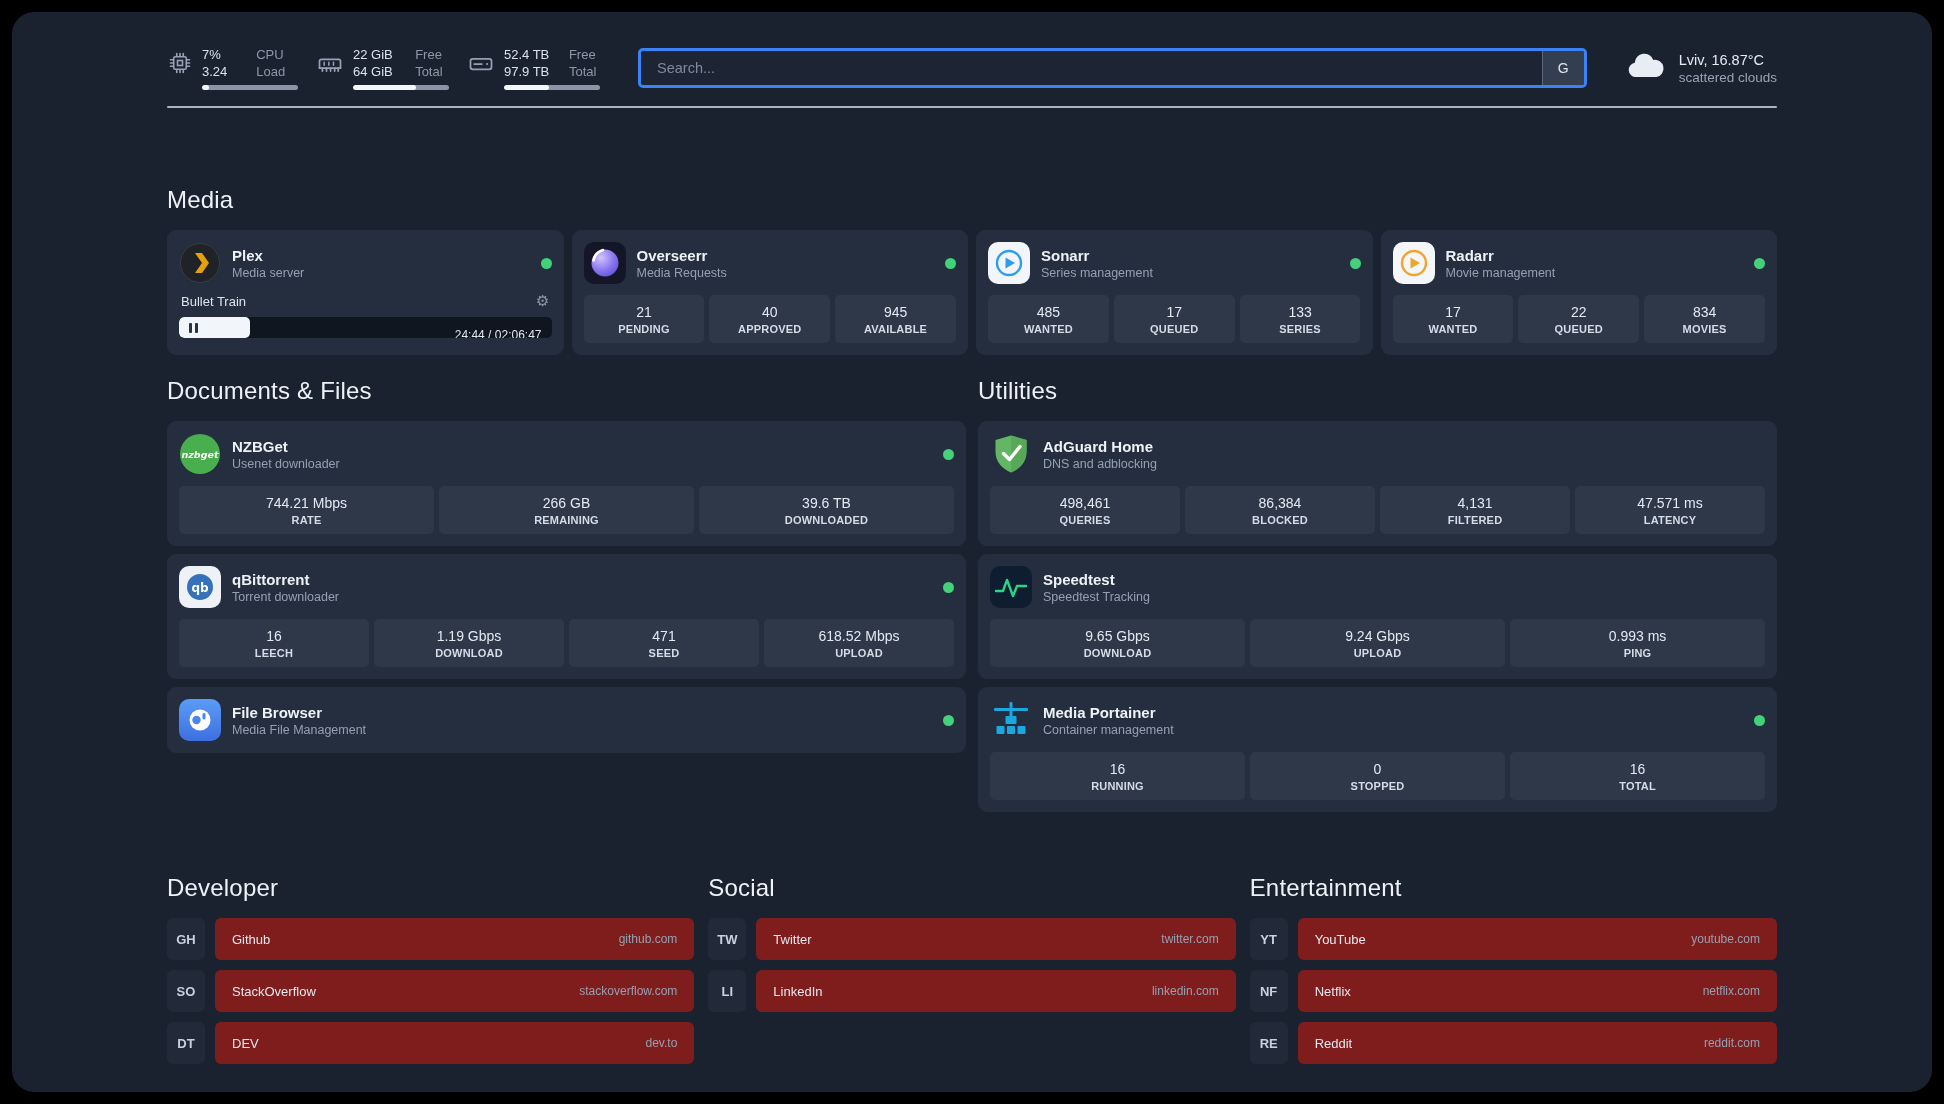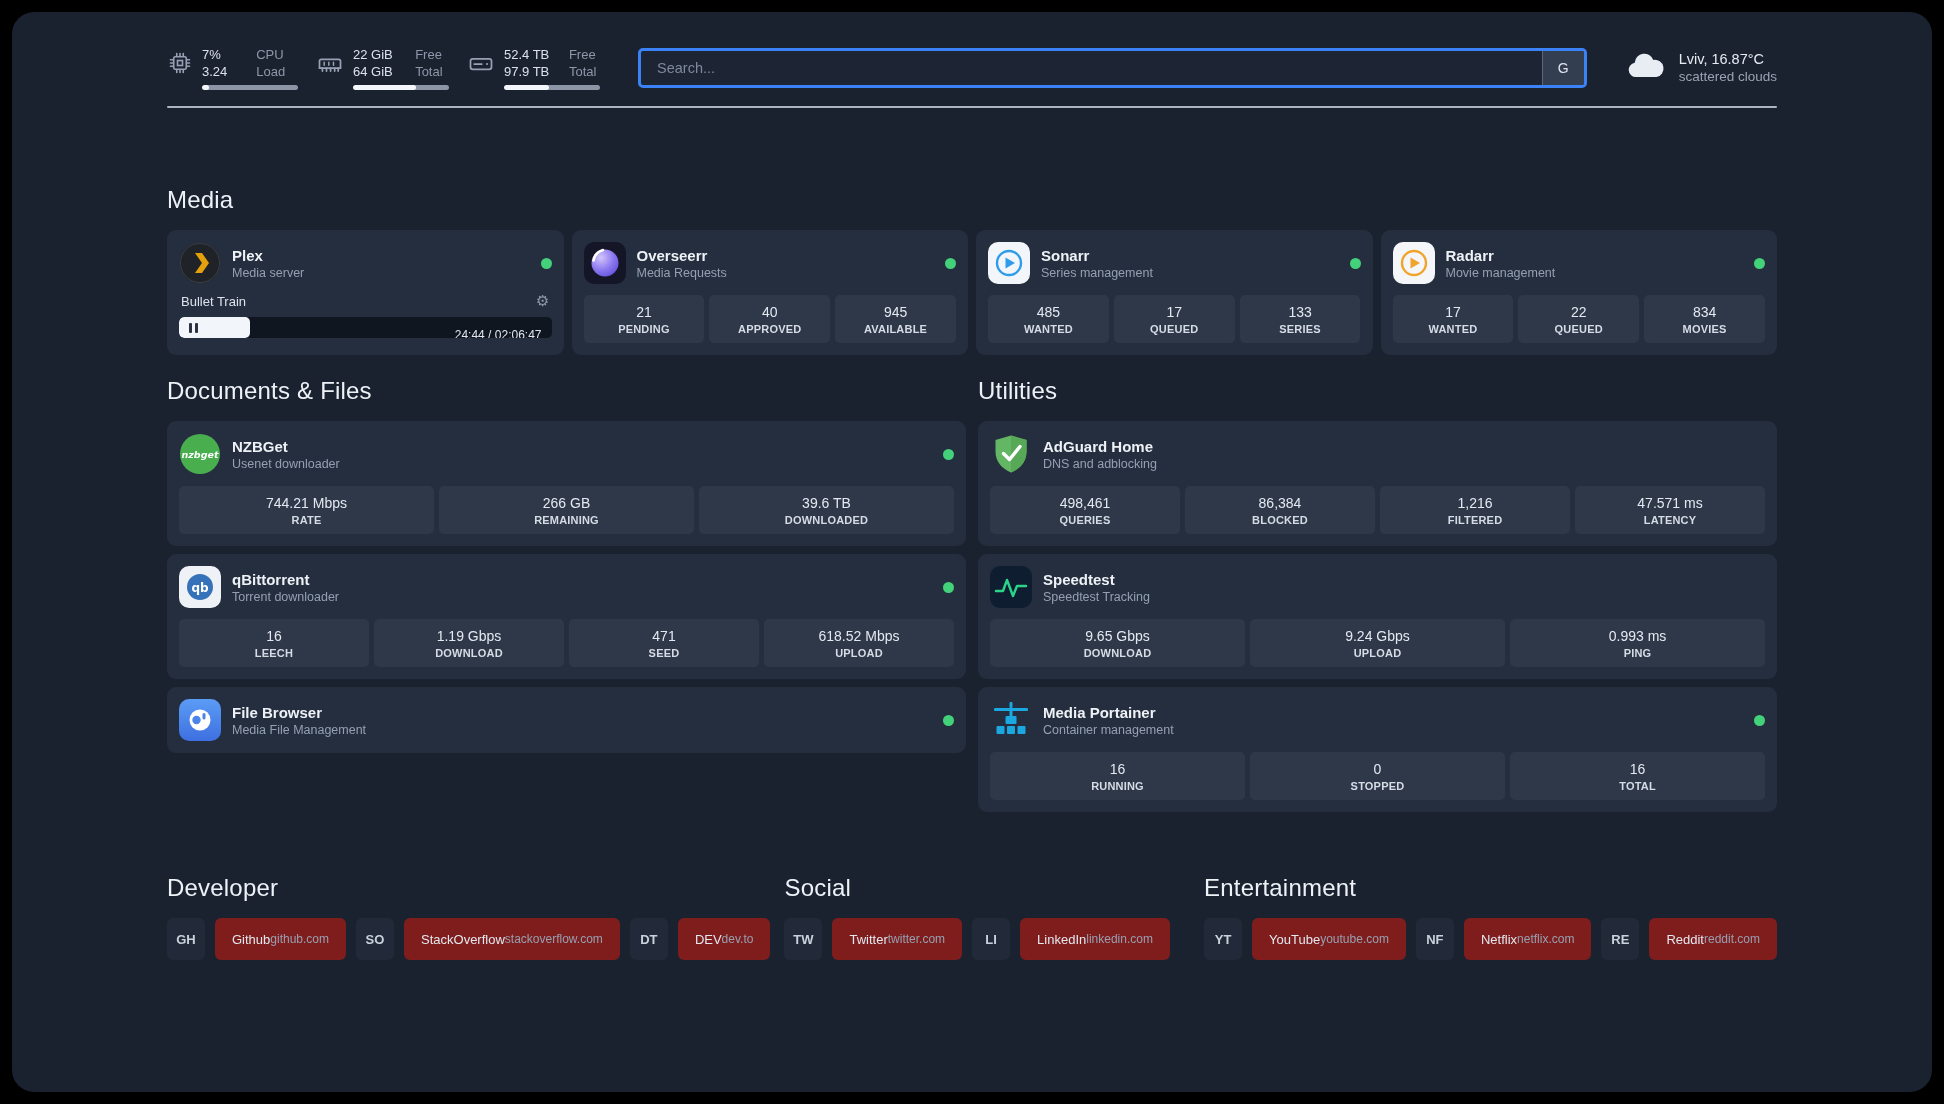--- a/index.html
+++ b/index.html
@@ -17,21 +17,21 @@
   .res-val{font-size:13px;color:#dce2eb;line-height:17px;white-space:nowrap}
   .res-lab{font-size:13px;color:#8d97a8;line-height:17px;white-space:nowrap}
   .res-bar{margin-top:5px;height:5px;border-radius:3px;background:#8b95a6;overflow:hidden;width:100%;min-width:96px}
   .res-fill{display:block;height:100%;background:#f3f6fa;border-radius:3px}
 
   .search-wrap{flex:1;display:flex;margin:0 38px;height:40px;border:3px solid #3b82f6;border-radius:5px;overflow:hidden;background:#1d2534}
   .search-input{flex:1;background:transparent;border:none;outline:none;color:#dfe5ee;font-size:14.5px;padding:0 16px;font-family:inherit;cursor:text}
   .search-input::placeholder{color:#7e899b}
   .search-btn{width:42px;background:#333e50;border:none;border-left:1px solid #5b6678;color:#dfe5ee;font-size:14px;cursor:pointer;font-family:inherit}
 
-  .weather{display:flex;align-items:flex-start;gap:12px}
+  .weather{display:flex;align-items:center;gap:12px}
   .weather-loc{font-size:14.5px;color:#e6ebf2}
   .weather-cond{font-size:13.5px;color:#99a3b3;margin-top:2px}
 
   .divider{height:2px;background:#c6cedb;border-radius:1px;margin-top:16px;opacity:.85}
 
   
   .section-title{font-size:24px;font-weight:500;color:#eef2f7;letter-spacing:.2px;line-height:28px}
   .section-media{margin-top:78px}
   .grid-4{display:grid;grid-template-columns:repeat(4,1fr);gap:8px;margin-top:16px}
   .two-col{display:grid;grid-template-columns:1fr 1fr;gap:12px;margin-top:22px}
@@ -56,21 +56,21 @@
   .player-track{font-size:13px;color:#dde3ec}
   .gear-icon{color:#8e98a9;font-size:15px;cursor:pointer;line-height:16px}
   .player-bar{position:relative;margin-top:8px;height:21px;background:#10161f;border-radius:5px;overflow:hidden;cursor:pointer}
   .player-fill{position:absolute;left:0;top:0;bottom:0;background:#f2f5f9;border-radius:5px}
   .pause-icon{position:absolute;left:10px;top:50%;transform:translateY(-50%);display:flex;gap:3px;cursor:pointer}
   .pause-icon i{display:block;width:3px;height:10px;background:#2b3240;border-radius:1px}
   .player-time{position:absolute;right:10px;top:8px;line-height:21px;font-size:12px;color:#e2e7ef}
 
   
   .bookmarks-row{display:grid;grid-template-columns:repeat(3,1fr);gap:14px;margin-top:62px;padding-bottom:40px}
-  .bm-list{display:flex;flex-direction:row;gap:10px;margin-top:16px}
+  .bm-list{display:flex;flex-direction:column;gap:10px;margin-top:16px}
   .bm-row{display:flex;gap:10px;align-items:stretch}
   .bm-abbr{width:38px;background:#222a39;border-radius:6px;display:flex;align-items:center;justify-content:center;font-size:13px;font-weight:600;color:#c9d1dd;cursor:pointer}
   .bm-pill{flex:1;display:flex;align-items:center;justify-content:space-between;background:#7f1d1d;border-radius:6px;height:42px;padding:0 17px;text-decoration:none;cursor:pointer}
   .bm-name{font-size:13px;color:#e2e8f0}
   .bm-domain{font-size:12px;color:#96a0b1}
 </style>
 </head>
 <body>
 
 <div class="frame">
@@ -402,21 +402,21 @@
               <div class="stats">
                 <div class="stat">
         <div class="stat-value">498,461</div>
         <div class="stat-label">QUERIES</div>
       </div>
                 <div class="stat">
         <div class="stat-value">86,384</div>
         <div class="stat-label">BLOCKED</div>
       </div>
                 <div class="stat">
-        <div class="stat-value">1,216</div>
+        <div class="stat-value">4,131</div>
         <div class="stat-label">FILTERED</div>
       </div>
                 <div class="stat">
         <div class="stat-value">47.571 ms</div>
         <div class="stat-label">LATENCY</div>
       </div>
               </div>
             </div>
             <div class="card">
               <div class="card-header">

